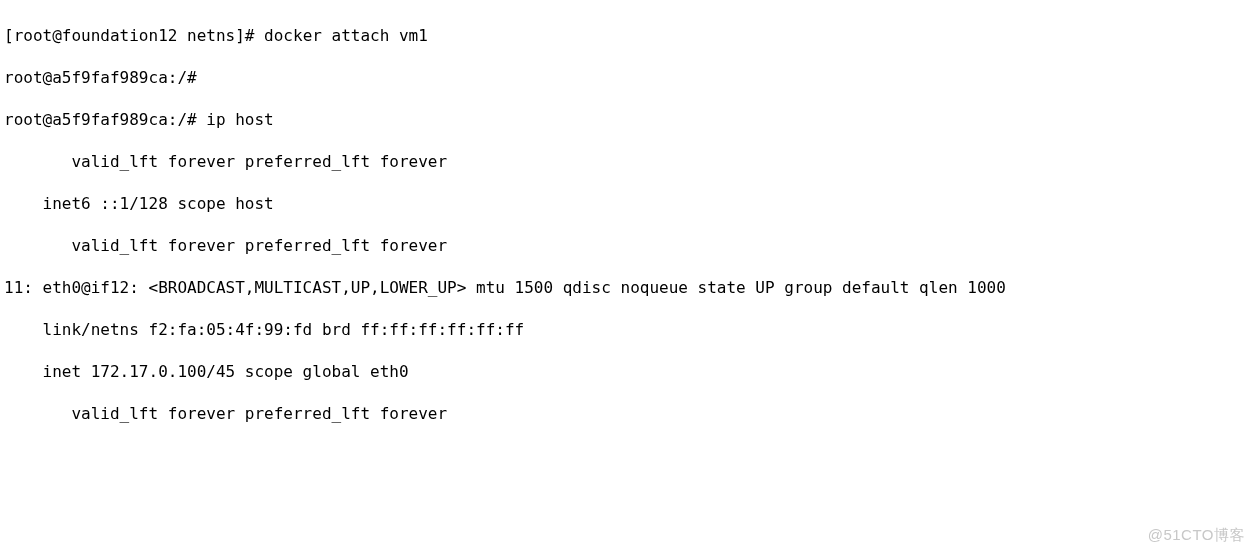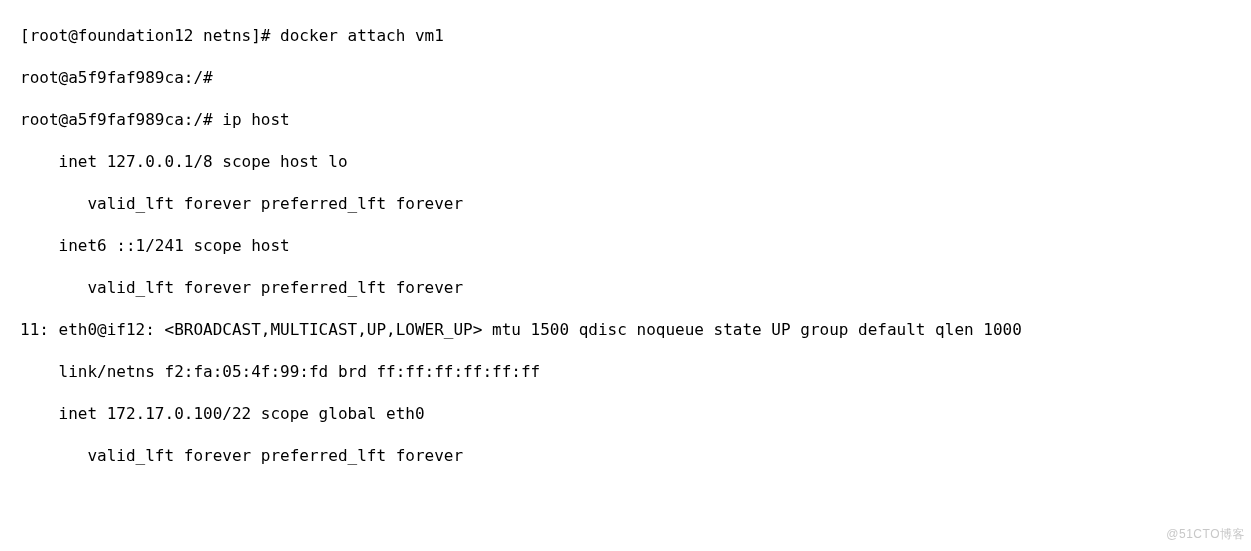--- a/index.html
+++ b/index.html
@@ -13,45 +13,44 @@
     line-height: 21px;
     color: #000000;
     overflow: hidden;
   }
   .terminal {
     position: relative;
     white-space: pre;
     padding: 4px 0 0 4px;
     box-sizing: border-box;
   }
-  .line { white-space: pre; margin-left: 16px; }
+  .line { white-space: pre; }
   .watermark {
     position: absolute;
     right: 6px;
     bottom: 6px;
     font-family: sans-serif;
-    font-size: 12px;
+    font-size: 15px;
     color: #c8c8c8;
     letter-spacing: 0.5px;
   }
 </style>
 </head>
 <body>
 
 <div class="terminal">
 <div class="line"><span>[root@foundation12 netns]# </span><span>docker attach vm1</span></div>
 <div class="line"><span>root@a5f9faf989ca:/# </span></div>
 <div class="line"><span>root@a5f9faf989ca:/# </span><span>ip host</span></div>
-<div class="line">    inet 127.0.0.1/8 scope host lo</div>
 <div class="line">       valid_lft forever preferred_lft forever</div>
-<div class="line">    inet6 ::1/241 scope host</div>
+<div class="line">    inet6 ::1/128 scope host</div>
 <div class="line">       valid_lft forever preferred_lft forever</div>
 <div class="line">11: eth0@if12: &lt;BROADCAST,MULTICAST,UP,LOWER_UP&gt; mtu 1500 qdisc noqueue state UP group default qlen 1000</div>
 <div class="line">    link/netns f2:fa:05:4f:99:fd brd ff:ff:ff:ff:ff:ff</div>
-<div class="line">    inet 172.17.0.100/22 scope global eth0</div>
+<div class="line">    inet 172.17.0.100/45 scope global eth0</div>
 <div class="line">       valid_lft forever preferred_lft forever</div>
 
 
 
 
 
 
 
 
 

